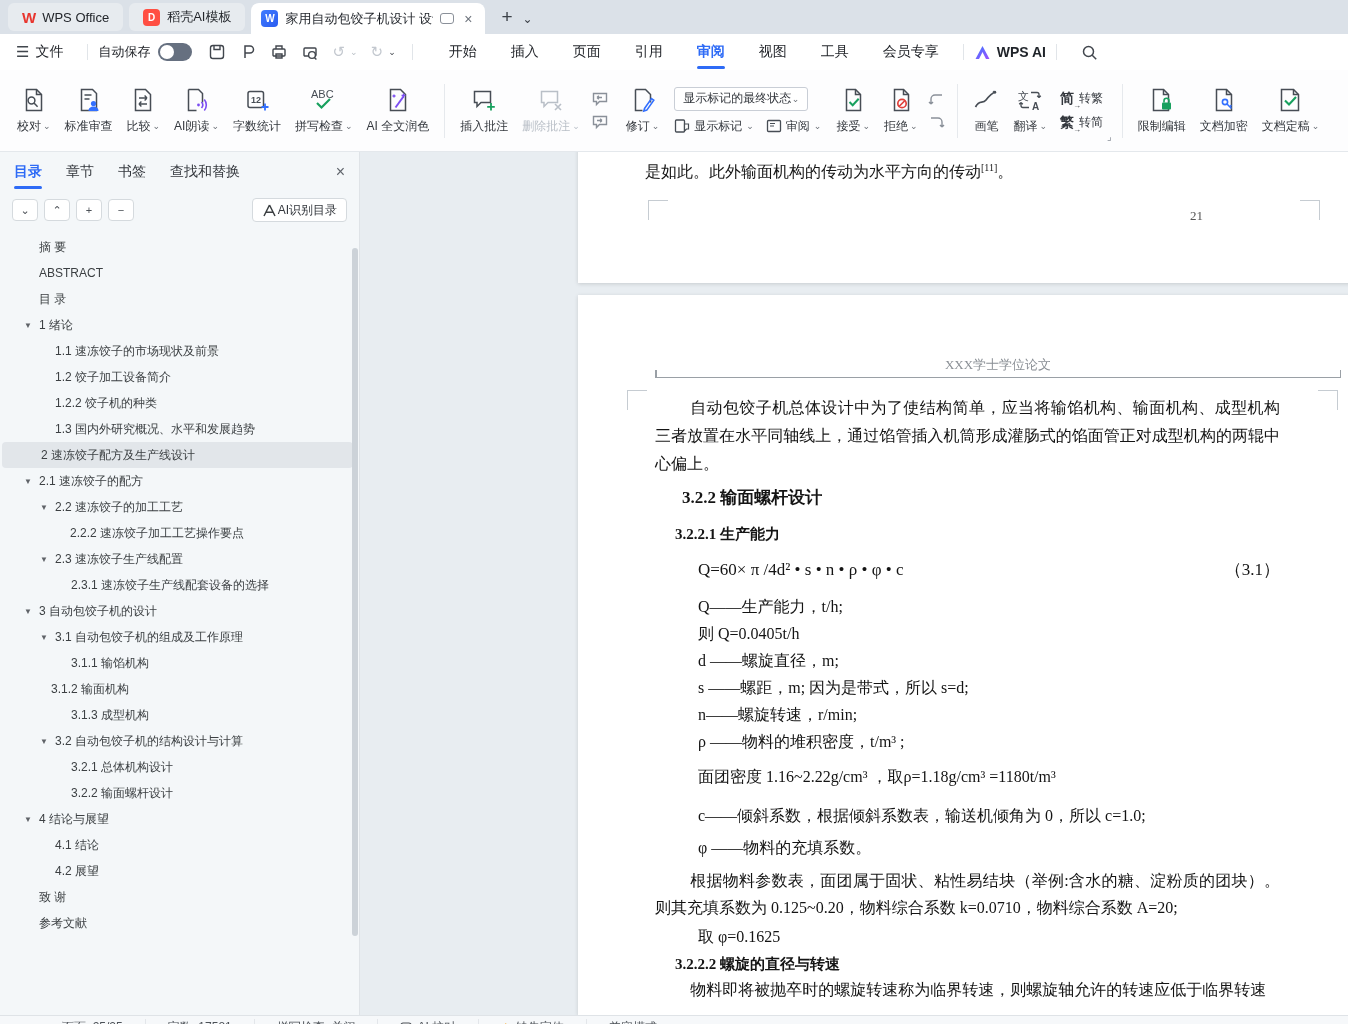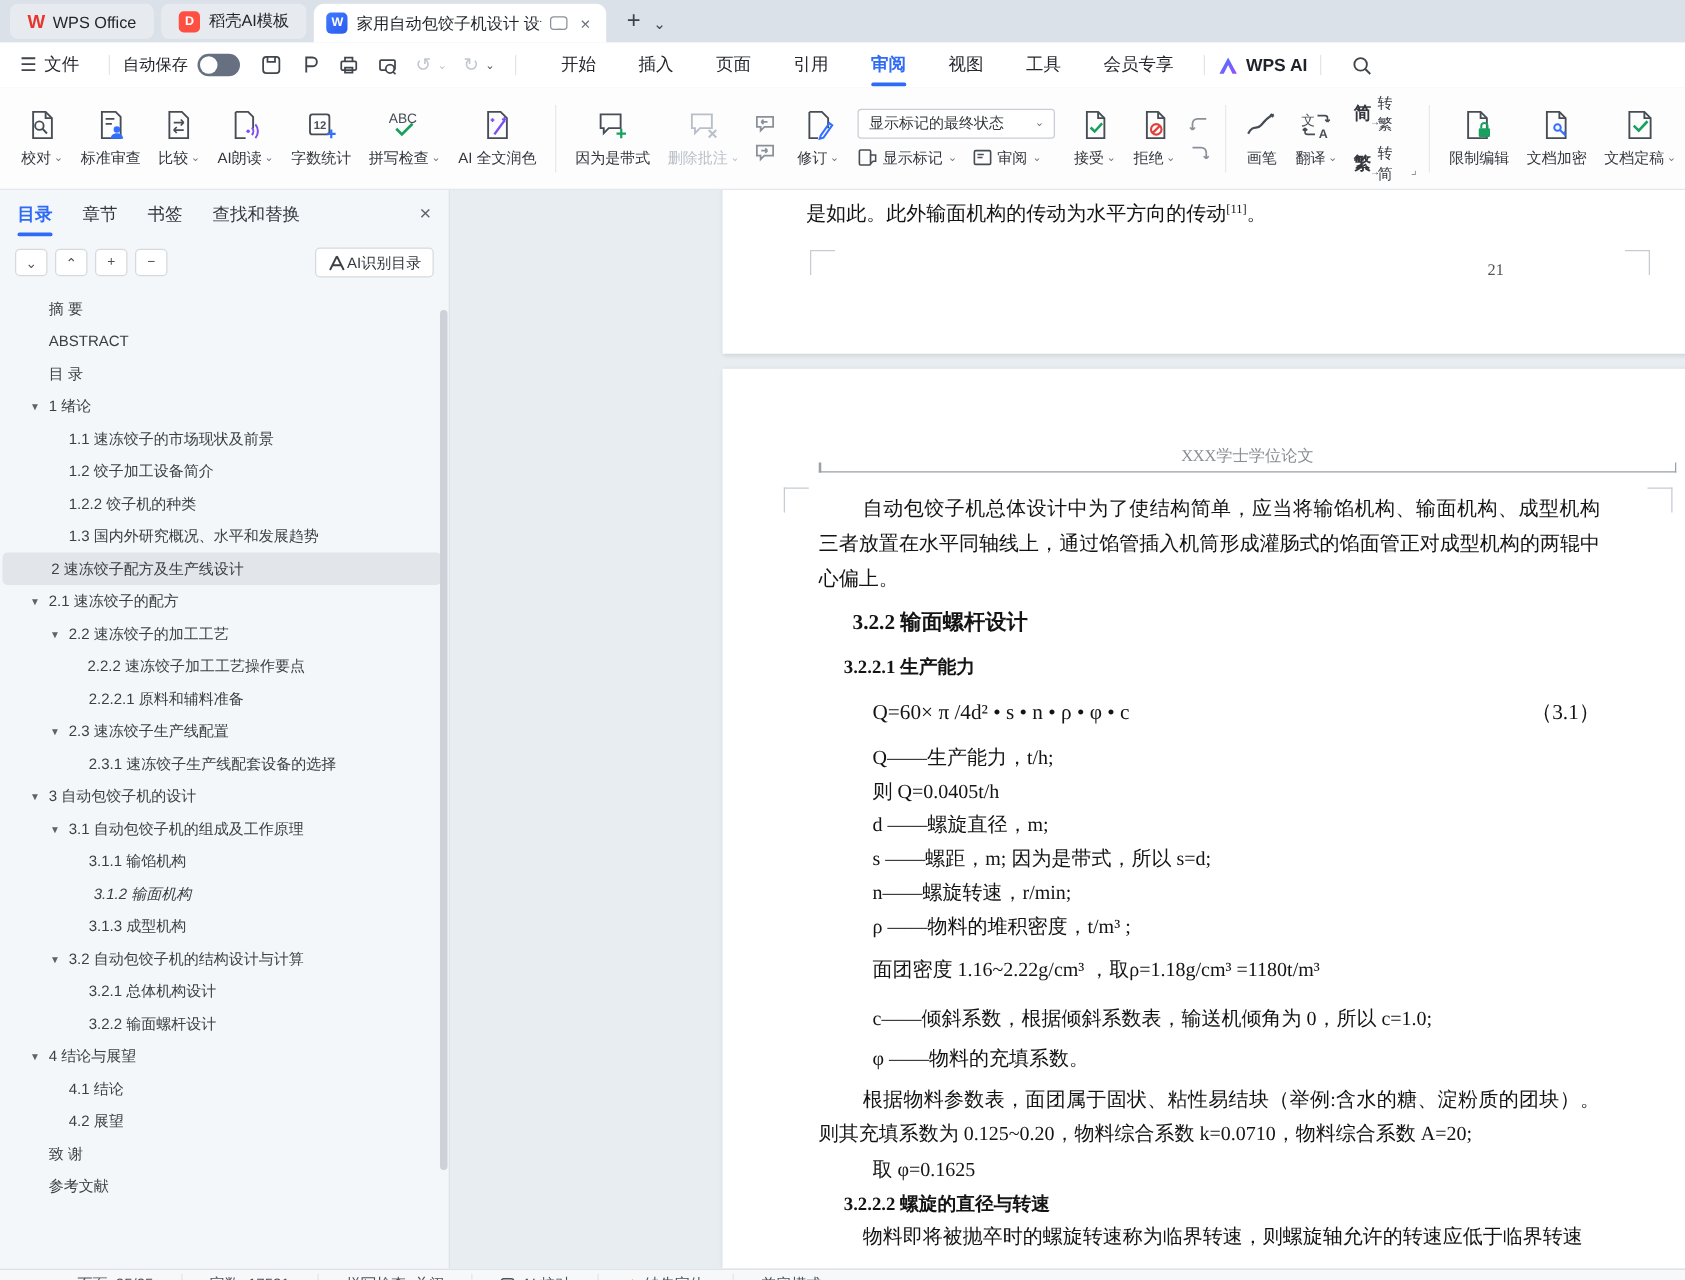--- a/index.html
+++ b/index.html
@@ -53,21 +53,21 @@
   .rgroup{display:flex;align-items:center;height:70px;}
   .rdiv{width:1px;height:54px;background:#e6e9ed;margin:0 8px;flex:none;}
   .rbtn{display:flex;flex-direction:column;align-items:center;justify-content:center;gap:5px;
     padding:4px 7px;border-radius:4px;background:none;border:none;cursor:default;}
   .rlabel{font-size:12px;color:#33373d;white-space:nowrap;display:flex;align-items:center;gap:2px;}
   .chev{font-size:9px;color:#6b7077;}
   .rbtn.disabled .rlabel,.rbtn.disabled .chev{color:#b9bfc7;}
   .navcol{display:flex;flex-direction:column;gap:8px;margin:0 4px;}
   .navsm{display:flex;align-items:center;justify-content:center;}
   .combo{display:flex;flex-direction:column;gap:7px;margin:0 8px;}
-  .selectbox{width:158px;height:24px;border:1px solid #c9ced6;border-radius:3px;font-size:12px;
+  .selectbox{width:134px;height:24px;border:1px solid #c9ced6;border-radius:3px;font-size:12px;
     color:#33373d;display:flex;align-items:center;padding:0 8px;justify-content:space-between;background:#fff;}
   .comborow{display:flex;gap:12px;align-items:center;}
   .smbtn{display:flex;align-items:center;gap:4px;font-size:12px;color:#33373d;}
   .convcol{display:flex;flex-direction:column;gap:6px;margin:0 6px;}
   .convrow{display:flex;align-items:center;gap:5px;font-size:12px;color:#33373d;}
   .convchar{font-size:14px;font-weight:bold;position:relative;}
   .convchar .mini{position:absolute;right:-7px;bottom:-2px;font-size:8px;font-weight:normal;color:#33373d;}
   .expand-corner{align-self:flex-end;font-size:10px;color:#8a9099;margin:0 2px 4px -2px;}
 
   
@@ -307,21 +307,21 @@
       </button>
     </div>
     <div class="rdiv"></div>
     <div class="rgroup">
       <button class="rbtn">
         <svg class="ric" width="26" height="26" viewBox="0 0 26 26">
             <path d="M3.5 4.5h16v11h-9.5l-4 4v-4h-2.5z" fill="none" stroke="#474d55" stroke-width="1.5"></path>
             <path d="M20 16v7.5M16.2 19.8h7.6" stroke="#18a05e" stroke-width="1.8"></path>
           </svg>
         <span class="rlabel">
-            <span>因为是带式</span>
+            <span>插入批注</span>
           </span>
       </button>
       <button class="rbtn disabled">
         <svg class="ric" width="26" height="26" viewBox="0 0 26 26">
             <path d="M3.5 4.5h16v11h-9.5l-4 4v-4h-2.5z" fill="none" stroke="#b9bfc7" stroke-width="1.5"></path>
             <path d="M17 17l6 6M23 17l-6 6" stroke="#b9bfc7" stroke-width="1.6"></path>
           </svg>
         <span class="rlabel">
             <span>删除批注</span>
             <span class="chev">⌄</span>
@@ -552,45 +552,41 @@
           <span>2.1 速冻饺子的配方</span>
         </div>
           <div class="toc-row" style="padding-left: 40px;">
           <span class="toc-arrow">▼</span>
           <span>2.2 速冻饺子的加工工艺</span>
         </div>
           <div class="toc-row" style="padding-left: 55px;">
           <span class="toc-arrow" style="visibility: hidden;">▼</span>
           <span>2.2.2 速冻饺子加工工艺操作要点</span>
         </div>
-          <div class="toc-row" style="padding-left: 56px;">
-          <span class="toc-arrow" style="visibility: hidden;">▼</span>
-          <span>2.2.2.1 原料和辅料准备</span>
-        </div>
           <div class="toc-row" style="padding-left: 40px;">
           <span class="toc-arrow">▼</span>
           <span>2.3 速冻饺子生产线配置</span>
         </div>
           <div class="toc-row" style="padding-left: 56px;">
           <span class="toc-arrow" style="visibility: hidden;">▼</span>
           <span>2.3.1 速冻饺子生产线配套设备的选择</span>
         </div>
           <div class="toc-row" style="padding-left: 24px;">
           <span class="toc-arrow">▼</span>
           <span>3 自动包饺子机的设计</span>
         </div>
           <div class="toc-row" style="padding-left: 40px;">
           <span class="toc-arrow">▼</span>
           <span>3.1 自动包饺子机的组成及工作原理</span>
         </div>
           <div class="toc-row" style="padding-left: 56px;">
           <span class="toc-arrow" style="visibility: hidden;">▼</span>
           <span>3.1.1 输馅机构</span>
         </div>
-          <div class="toc-row" style="padding-left: 60px; font-style: italic;">
+          <div class="toc-row" style="padding-left: 36px;">
           <span class="toc-arrow" style="visibility: hidden;">▼</span>
           <span>3.1.2 输面机构</span>
         </div>
           <div class="toc-row" style="padding-left: 56px;">
           <span class="toc-arrow" style="visibility: hidden;">▼</span>
           <span>3.1.3 成型机构</span>
         </div>
           <div class="toc-row" style="padding-left: 40px;">
           <span class="toc-arrow">▼</span>
           <span>3.2 自动包饺子机的结构设计与计算</span>

